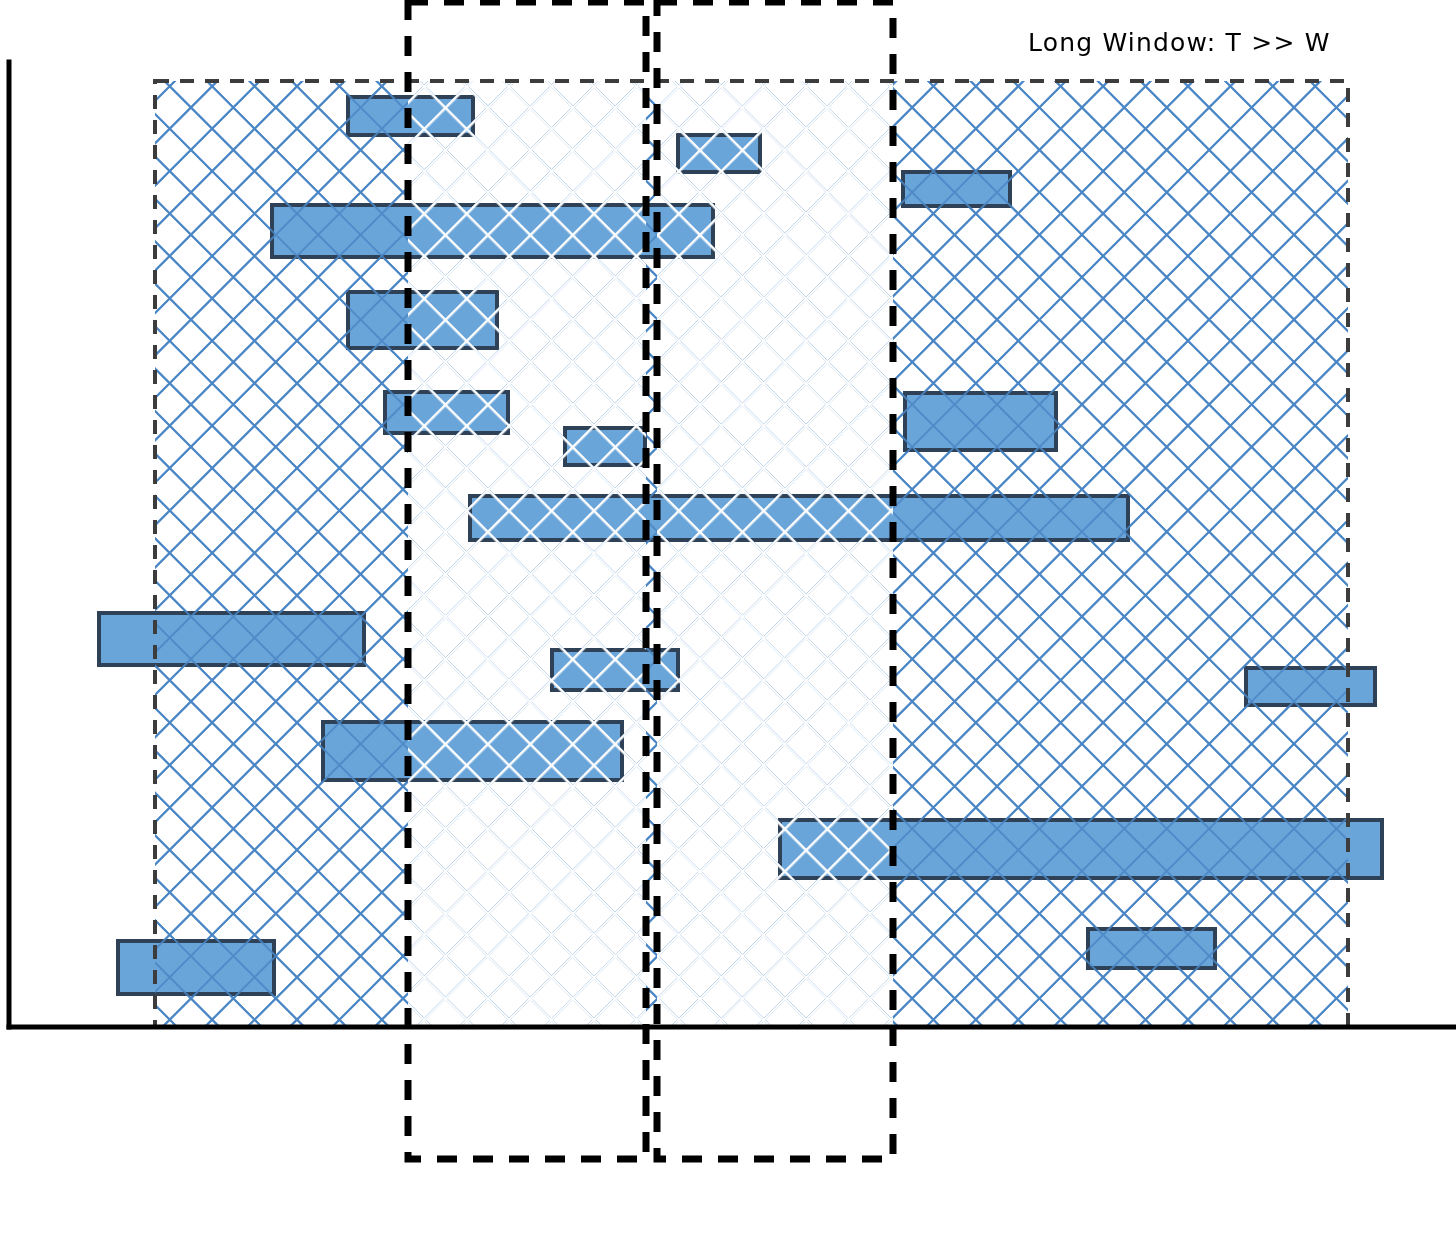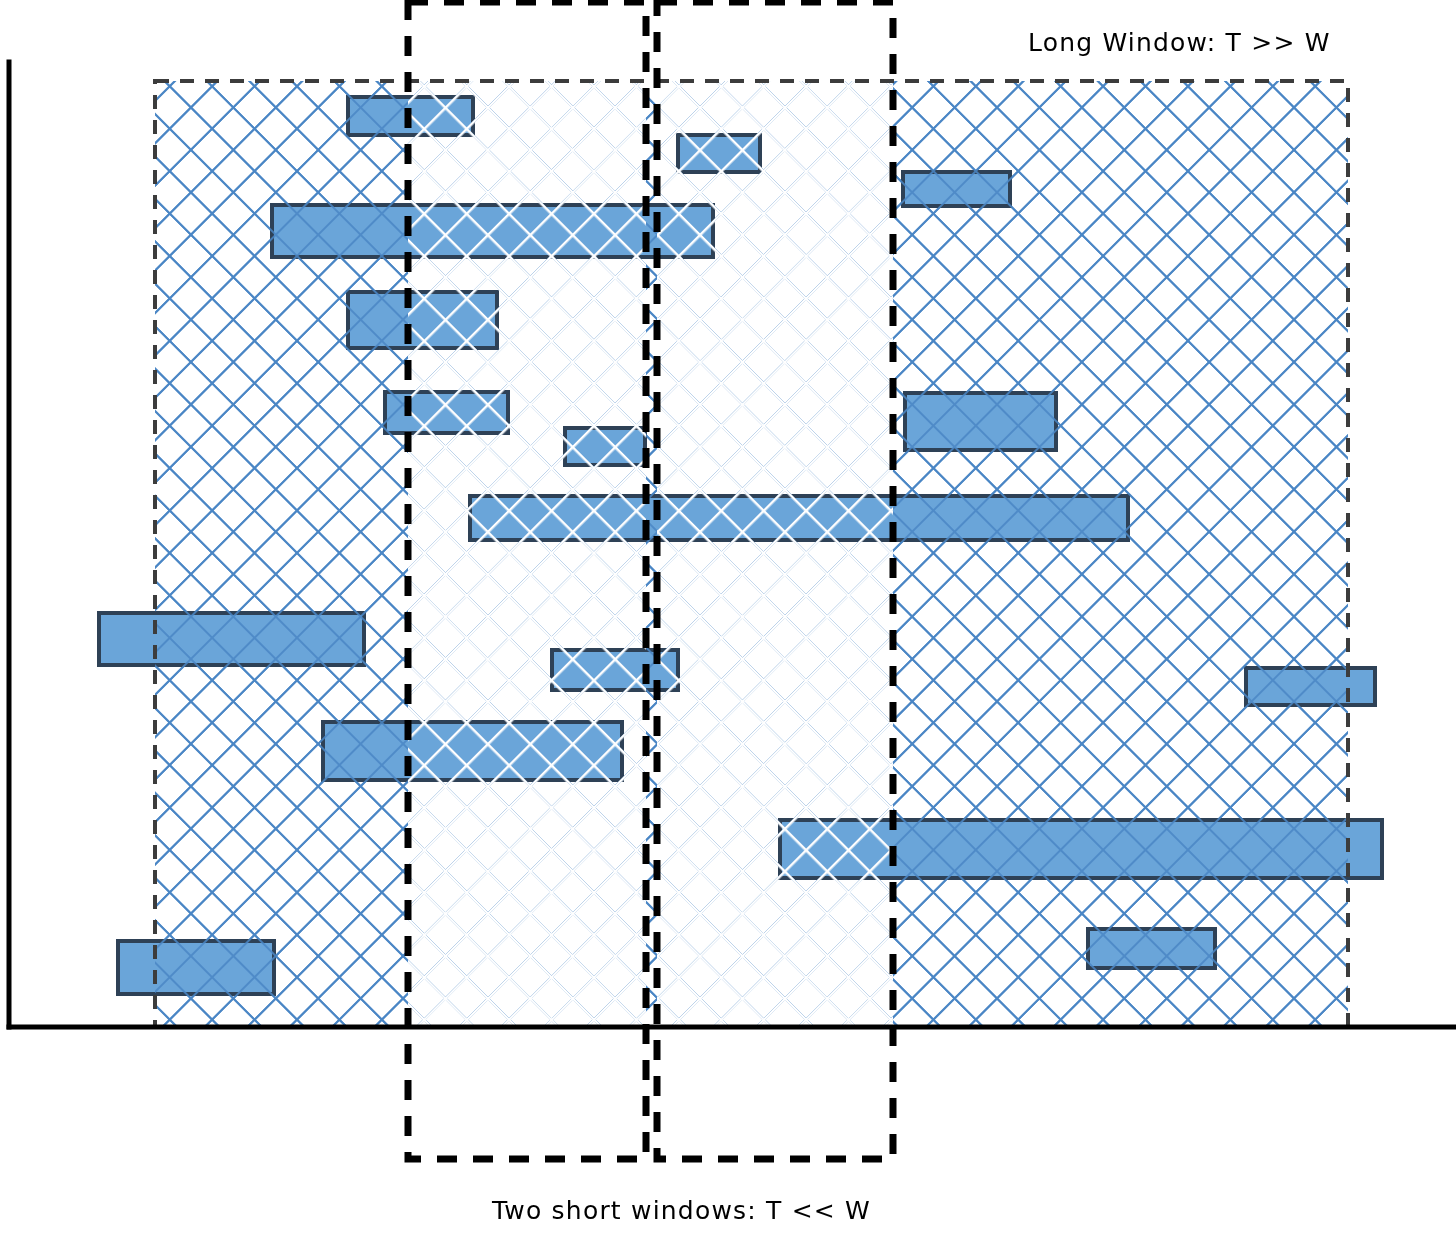--- a/index.html
+++ b/index.html
@@ -89,15 +89,14 @@
       </g>
 
     <g id="axes-group">
       <line id="y-axis" stroke="#000000" stroke-width="5" stroke-linecap="square" x1="9" y1="62" x2="9" y2="1027"></line>
       <line id="x-axis" stroke="#000000" stroke-width="5" stroke-linecap="square" x1="9" y1="1027" x2="1456" y2="1027"></line>
     </g>
   </svg>
 
   <div class="label" id="label-long">Long Window: T &gt;&gt; W</div>
 
-  <div class="label" id="label-short">Two short windows: T &lt;&lt; W</div>
 
 </div>
 
 </body></html>

